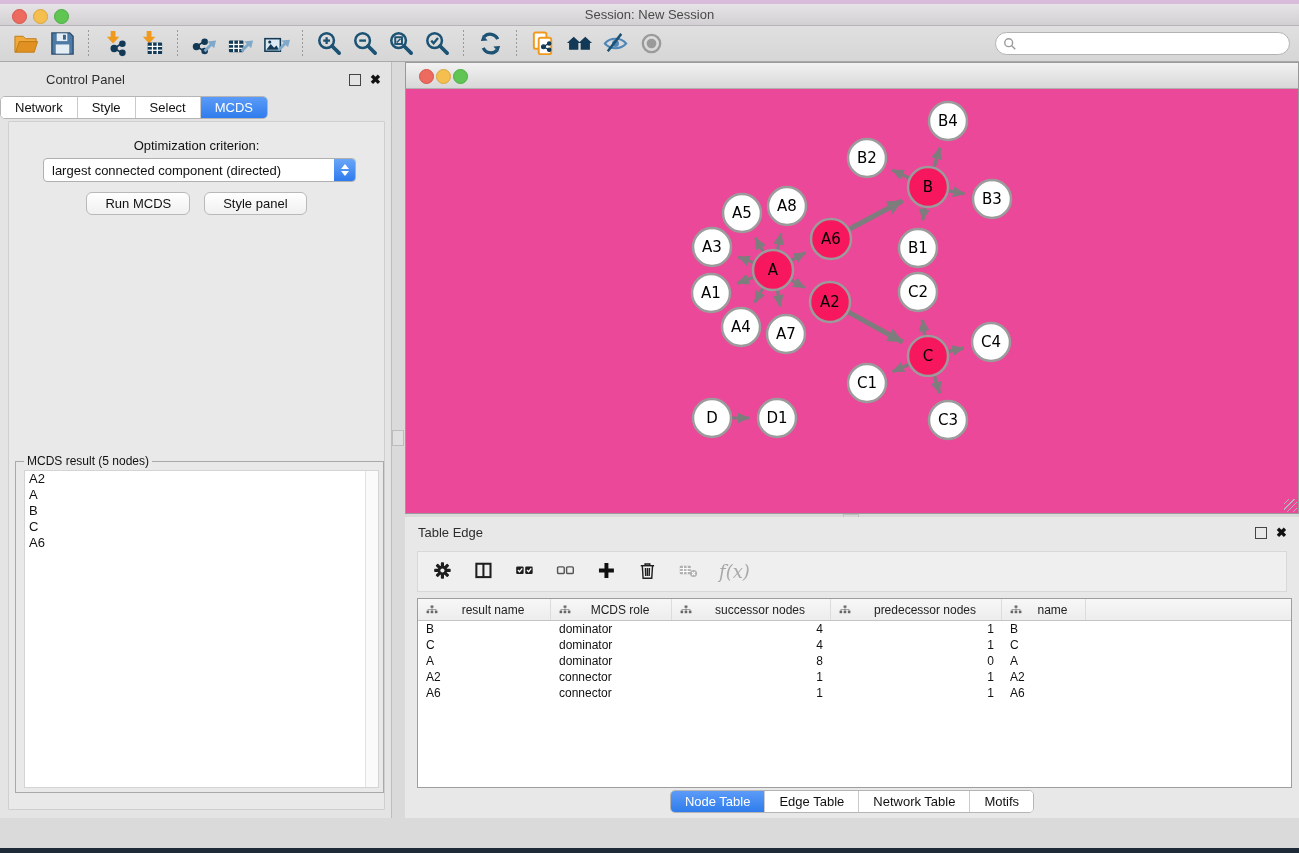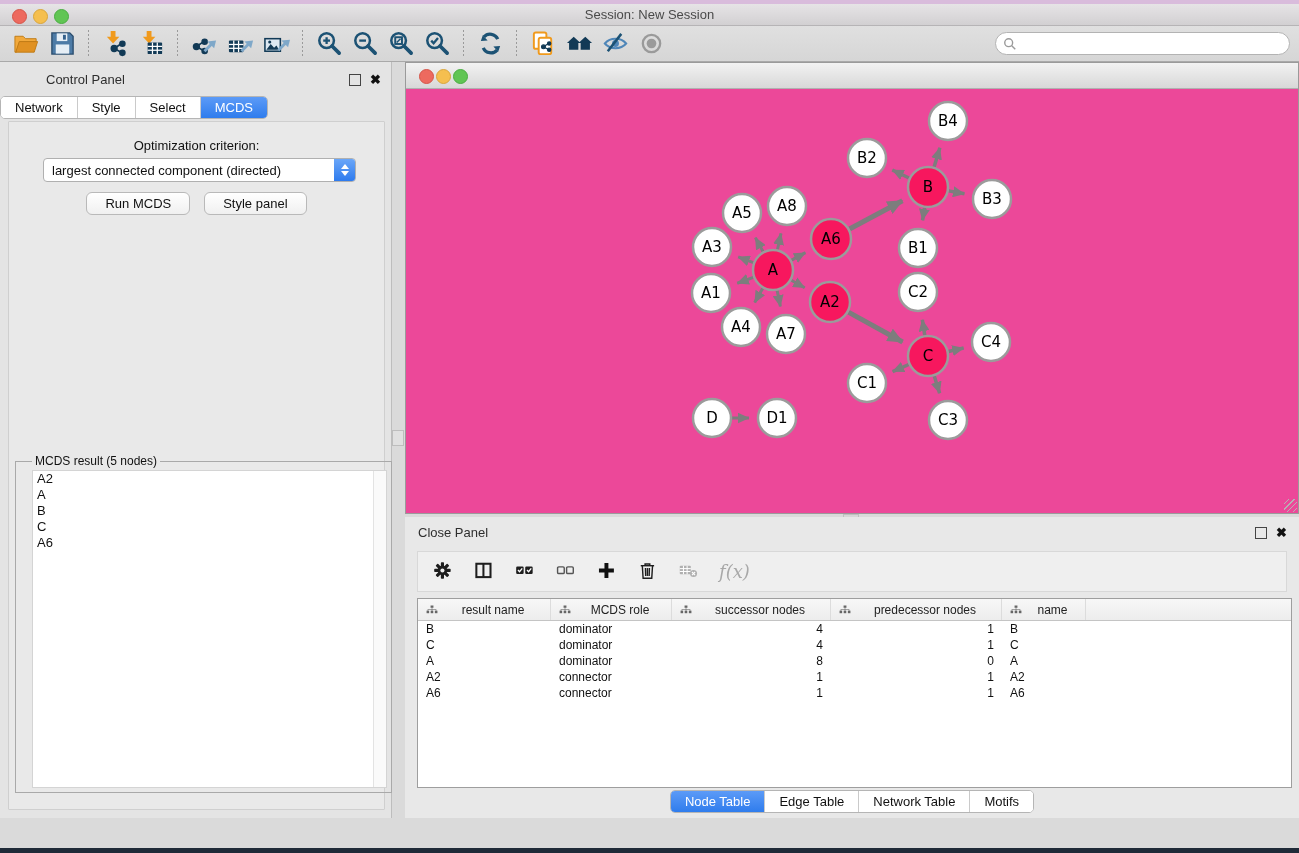--- a/index.html
+++ b/index.html
@@ -51,21 +51,21 @@
   .dropdown .val{flex:1;font-size:13px;padding-left:8px;color:#111;white-space:nowrap;}
   .dd-step{width:21px;height:22px;border-radius:0 3px 3px 0;background:linear-gradient(#6aa6f8,#2e7bee);
     display:flex;flex-direction:column;align-items:center;justify-content:center;gap:2px;}
   .dd-step i{display:block;width:0;height:0;border-left:4px solid transparent;border-right:4px solid transparent;}
   .dd-step .up{border-bottom:5px solid #fff;}
   .dd-step .dn{border-top:5px solid #fff;}
   .cp-buttons{position:absolute;left:0;top:70px;width:100%;display:flex;justify-content:center;gap:14px;}
   .aqua-btn{background:linear-gradient(#ffffff,#f0f0f0);border:1px solid #b9b9b9;border-radius:6px;
     font-size:13px;padding:3px 18px;color:#111;}
   .mcds-fieldset{position:absolute;left:6px;top:332px;width:355px;height:331px;
-    border:1px solid #a9a9a9;margin:0;padding:2px 4px 4px 16px;}
+    border:1px solid #a9a9a9;margin:0;padding:2px 4px 4px 8px;}
   .mcds-fieldset legend{font-size:12px;color:#111;padding:0 3px;}
   .mcds-list{position:relative;width:100%;height:100%;background:#fff;border:1px solid #d4d4d4;
     box-sizing:border-box;overflow:hidden;}
   .mcds-list .item{font-size:13px;color:#111;height:16px;line-height:16px;padding-left:4px;}
   .mcds-scroll{position:absolute;right:0;top:0;width:12px;height:100%;background:#fafafa;border-left:1px solid #e3e3e3;}
   
   .net-window{position:absolute;left:405px;top:62px;width:894px;height:452px;
     border:1px solid #9a9a9a;box-sizing:border-box;background:#fff;}
   .net-titlebar{position:absolute;left:0;top:0;width:100%;height:25px;
     background:linear-gradient(#f2f2f2,#d8d8d8);border-bottom:1px solid #b0b0b0;}
@@ -412,21 +412,21 @@
           <circle cx="542" cy="331" r="19" fill="#ffffff" stroke="#9b9b9b" stroke-width="2.5"></circle>
           <text x="542" y="336" text-anchor="middle" font-size="15" font-family="DejaVu Sans, sans-serif" fill="#000">C3</text>
         </svg>
     </div>
     <div class="resize-grip"></div>
   </div>
 
   <div class="split-handle-h"></div>
 
   <div class="table-panel">
-    <div class="tp-header panel-title">Close Panel</div>
+    <div class="tp-header panel-title">Table Edge</div>
     <div class="win-icons tp-winicons">
       <span class="float-ic"></span>
       <span class="close-ic">✖</span>
     </div>
     <div class="tp-toolbar" id="tp-toolbar">
         <button class="tb-btn">
           <svg viewBox="0 0 28 28">
             <g fill="#1e1e1e">
               <rect x="10" y="1.5" width="4" height="21" rx="1"></rect>
               <rect x="10" y="1.5" width="4" height="21" rx="1" transform="rotate(45 12 12)"></rect>

